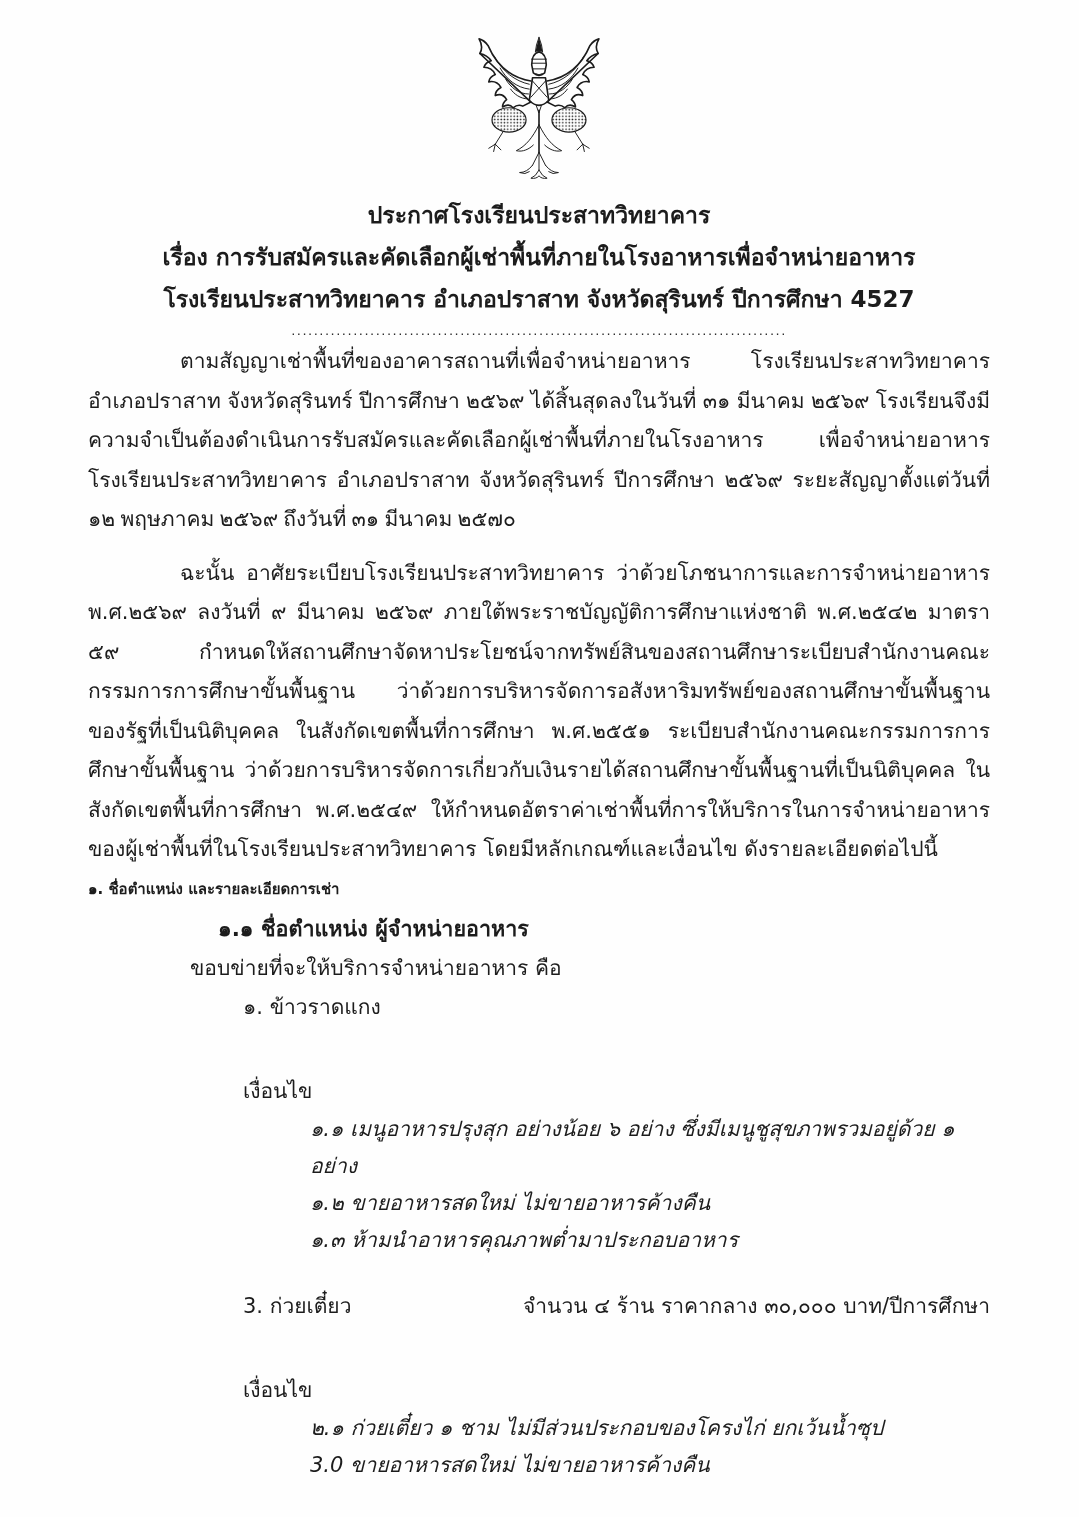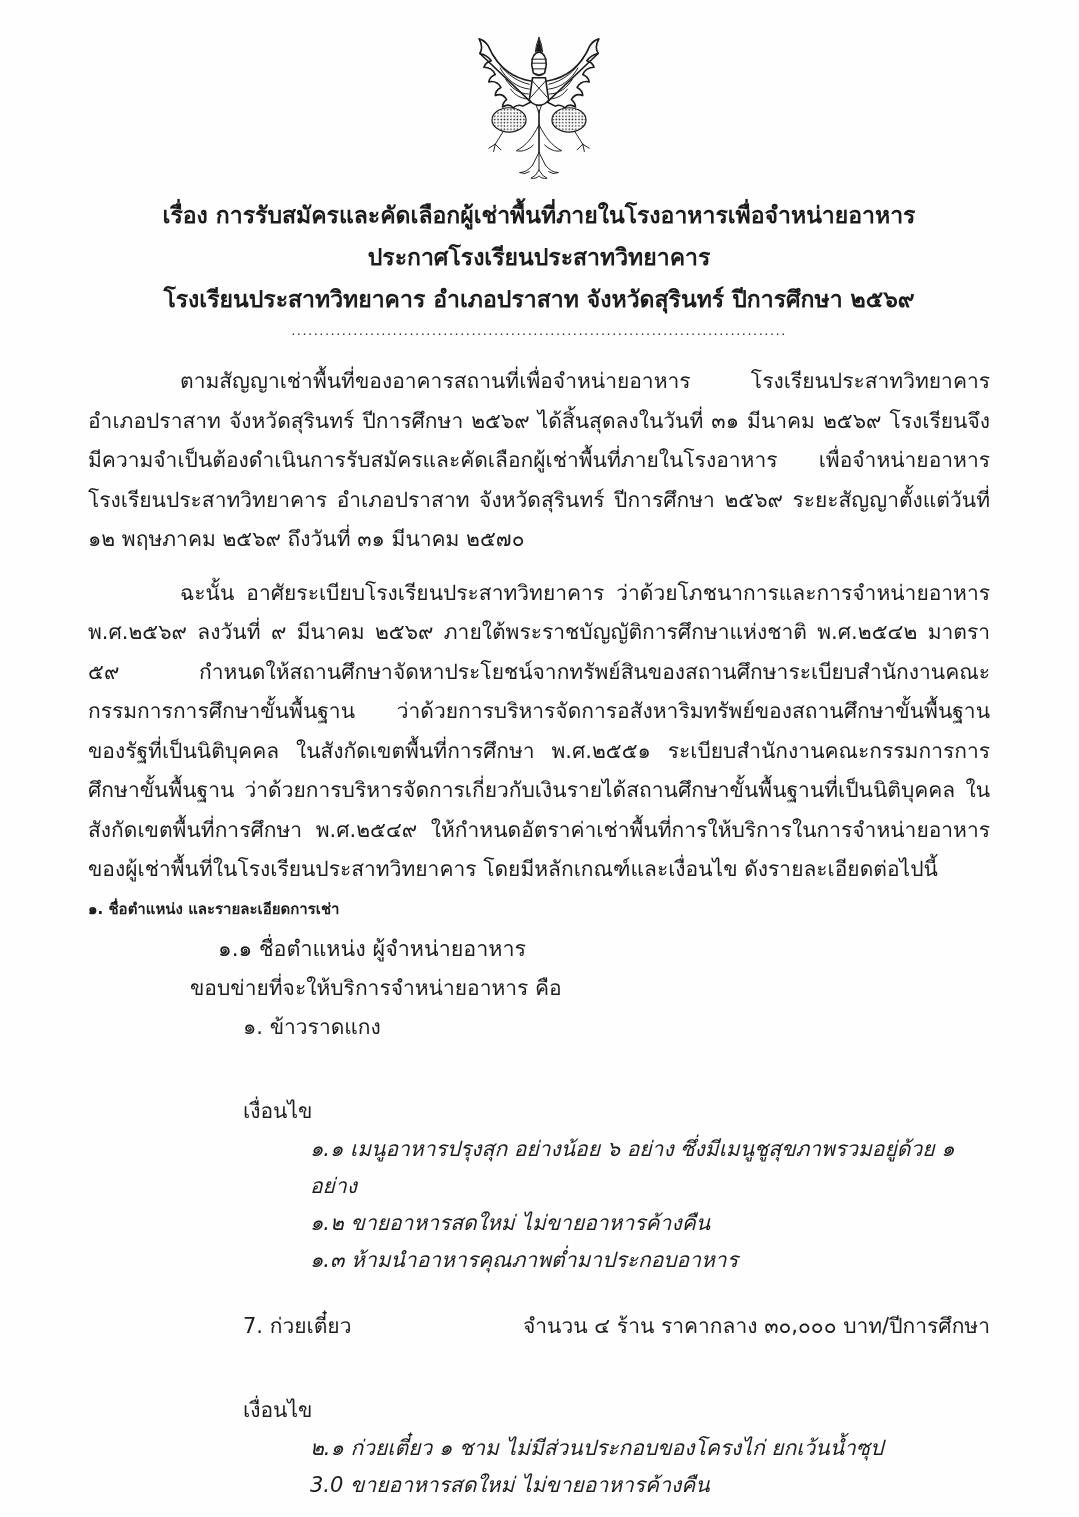--- a/index.html
+++ b/index.html
@@ -15,25 +15,25 @@
   .content { padding:0 89px 0 88px; }
 
   .emblem-wrap { margin-top:30px; text-align:center; height:164px; }
   .emblem-wrap svg { width:162px; height:162px; }
 
   .title { text-align:center; font-weight:700; font-size:23px; line-height:42px; }
   .dots  { text-align:center; font-size:13px; letter-spacing:1.5px; line-height:22px; color:#2b2b2b;
            white-space:nowrap; overflow:hidden; }
 
   .para { margin:0; text-align:justify; text-indent:92px; font-size:21px; line-height:39.5px; }
-  .para.p1 { margin-top:20px; }
+  .para.p1 { margin-top:0;font-family:Liberation Serif, serif; }
   .para.p2 { margin-top:14px; }
 
   .h1  { font-weight:700; font-size:15px; line-height:39.5px; }
-  .h2  { margin-left:130px; font-weight:400; font-size:21.5px; line-height:39.5px; }
+  .h2  { margin-left:130px; font-weight:700; font-size:21.5px; line-height:39.5px; }
   .scope { margin-left:102px; font-size:21px; line-height:39.5px; }
 
   .item-row { display:flex; justify-content:space-between; font-size:21px; line-height:39.5px;gap:32px; }
   .item-row .item-name { margin-left:155px; }
   .item-row.second { margin-top:28px; }
   .cond-label { margin-left:155px; font-size:21px; line-height:39.5px;margin-top:44px; }
   .cond { margin-left:222px; font-size:21px; line-height:37px;font-style:italic; }
 
   svg .ln { stroke:#1c1c1c; fill:none; stroke-width:2; stroke-linecap:round; stroke-linejoin:round; }
   svg .thin { stroke:#1c1c1c; fill:none; stroke-width:1.2; stroke-linecap:round; }
@@ -77,42 +77,42 @@
         <path class="thin" d="M56 120 L46 136 M46 136 l-8 5 M46 136 l-2 9 M46 136 l7 7"></path>
         <path class="thin" d="M144 120 L154 136 M154 136 l8 5 M154 136 l2 9 M154 136 l-7 7"></path>
 
         <path class="ln" d="M100 94 V146"></path>
         <path class="thin" d="M100 112 C92 128 84 138 72 144 C80 146 88 142 93 137 M100 112 C108 128 116 138 128 144 C120 146 112 142 107 137"></path>
         <path class="thin" d="M100 146 L92 162 M100 146 L108 162 M100 146 V168"></path>
         <path class="thin" d="M92 162 q-7 9 -16 9 q7 3 12 -1 M108 162 q7 9 16 9 q-7 3 -12 -1 M100 168 q-4 8 -10 10 q7 1 10 -3 q3 4 10 3 q-6 -2 -10 -10"></path>
       </svg>
     </div>
 
+    <div class="title">ประกาศโรงเรียนประสาทวิทยาคาร</div>
     <div class="title">เรื่อง การรับสมัครและคัดเลือกผู้เช่าพื้นที่ภายในโรงอาหารเพื่อจำหน่ายอาหาร</div>
-    <div class="title">ประกาศโรงเรียนประสาทวิทยาคาร</div>
-    <div class="title">โรงเรียนประสาทวิทยาคาร อำเภอปราสาท จังหวัดสุรินทร์ ปีการศึกษา ๒๕๖๙</div>
+    <div class="title">โรงเรียนประสาทวิทยาคาร อำเภอปราสาท จังหวัดสุรินทร์ ปีการศึกษา 4527</div>
     <div class="dots">........................................................................................</div>
 
     <p class="para p1">ตามสัญญาเช่าพื้นที่ของอาคารสถานที่เพื่อจำหน่ายอาหาร โรงเรียนประสาทวิทยาคาร อำเภอปราสาท จังหวัดสุรินทร์ ปีการศึกษา ๒๕๖๙ ได้สิ้นสุดลงในวันที่ ๓๑ มีนาคม ๒๕๖๙ โรงเรียนจึงมีความจำเป็นต้องดำเนินการรับสมัครและคัดเลือกผู้เช่าพื้นที่ภายในโรงอาหาร เพื่อจำหน่ายอาหาร โรงเรียนประสาทวิทยาคาร อำเภอปราสาท จังหวัดสุรินทร์ ปีการศึกษา ๒๕๖๙ ระยะสัญญาตั้งแต่วันที่ ๑๒ พฤษภาคม ๒๕๖๙ ถึงวันที่ ๓๑ มีนาคม ๒๕๗๐</p>
     <p class="para p2">ฉะนั้น อาศัยระเบียบโรงเรียนประสาทวิทยาคาร ว่าด้วยโภชนาการและการจำหน่ายอาหาร พ.ศ.๒๕๖๙ ลงวันที่ ๙ มีนาคม ๒๕๖๙ ภายใต้พระราชบัญญัติการศึกษาแห่งชาติ พ.ศ.๒๕๔๒ มาตรา ๕๙ กำหนดให้สถานศึกษาจัดหาประโยชน์จากทรัพย์สินของสถานศึกษาระเบียบสำนักงานคณะกรรมการการศึกษาขั้นพื้นฐาน ว่าด้วยการบริหารจัดการอสังหาริมทรัพย์ของสถานศึกษาขั้นพื้นฐานของรัฐที่เป็นนิติบุคคล ในสังกัดเขตพื้นที่การศึกษา พ.ศ.๒๕๕๑ ระเบียบสำนักงานคณะกรรมการการศึกษาขั้นพื้นฐาน ว่าด้วยการบริหารจัดการเกี่ยวกับเงินรายได้สถานศึกษาขั้นพื้นฐานที่เป็นนิติบุคคล ในสังกัดเขตพื้นที่การศึกษา พ.ศ.๒๕๔๙ ให้กำหนดอัตราค่าเช่าพื้นที่การให้บริการในการจำหน่ายอาหาร ของผู้เช่าพื้นที่ในโรงเรียนประสาทวิทยาคาร โดยมีหลักเกณฑ์และเงื่อนไข ดังรายละเอียดต่อไปนี้</p>
 
     <div class="h1">๑. ชื่อตำแหน่ง และรายละเอียดการเช่า</div>
     <div class="h2">๑.๑ ชื่อตำแหน่ง ผู้จำหน่ายอาหาร</div>
     <div class="scope">ขอบข่ายที่จะให้บริการจำหน่ายอาหาร คือ</div>
 
     <div class="item-row">
       <span class="item-name">๑. ข้าวราดแกง</span>
     </div>
     <div class="cond-label">เงื่อนไข</div>
     <div class="cond">๑.๑ เมนูอาหารปรุงสุก อย่างน้อย ๖ อย่าง ซึ่งมีเมนูชูสุขภาพรวมอยู่ด้วย ๑ อย่าง</div>
     <div class="cond">๑.๒ ขายอาหารสดใหม่ ไม่ขายอาหารค้างคืน</div>
     <div class="cond">๑.๓ ห้ามนำอาหารคุณภาพต่ำมาประกอบอาหาร</div>
 
     <div class="item-row second">
-      <span class="item-name">7. ก่วยเตี๋ยว</span>
+      <span class="item-name">3. ก่วยเตี๋ยว</span>
       <span class="item-detail">จำนวน ๔ ร้าน ราคากลาง ๓๐,๐๐๐ บาท/ปีการศึกษา</span>
     </div>
     <div class="cond-label">เงื่อนไข</div>
     <div class="cond">๒.๑ ก่วยเตี๋ยว ๑ ชาม ไม่มีส่วนประกอบของโครงไก่ ยกเว้นน้ำซุป</div>
     <div class="cond">3.0 ขายอาหารสดใหม่ ไม่ขายอาหารค้างคืน</div>
 
   </div>
 </div>
 
 </body></html>

